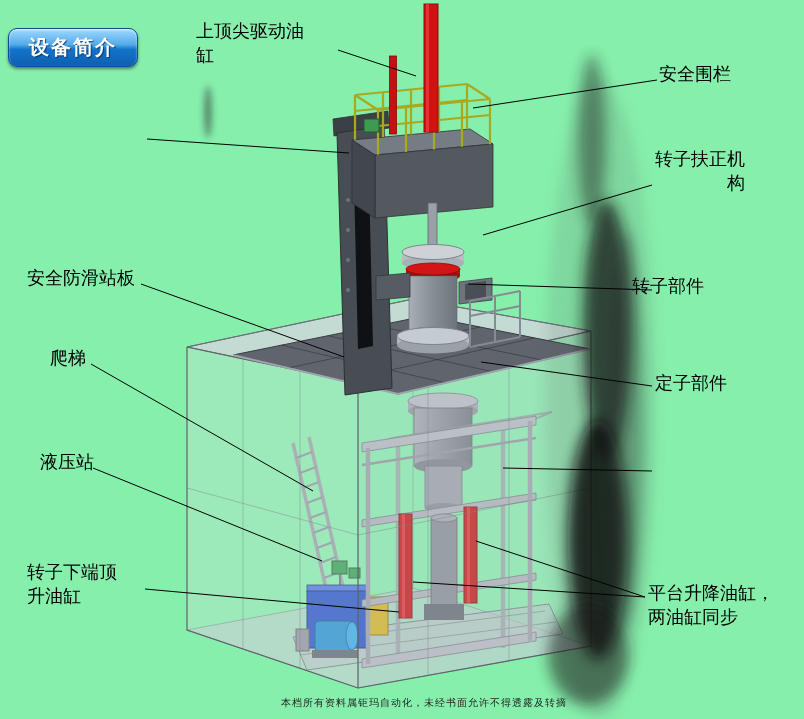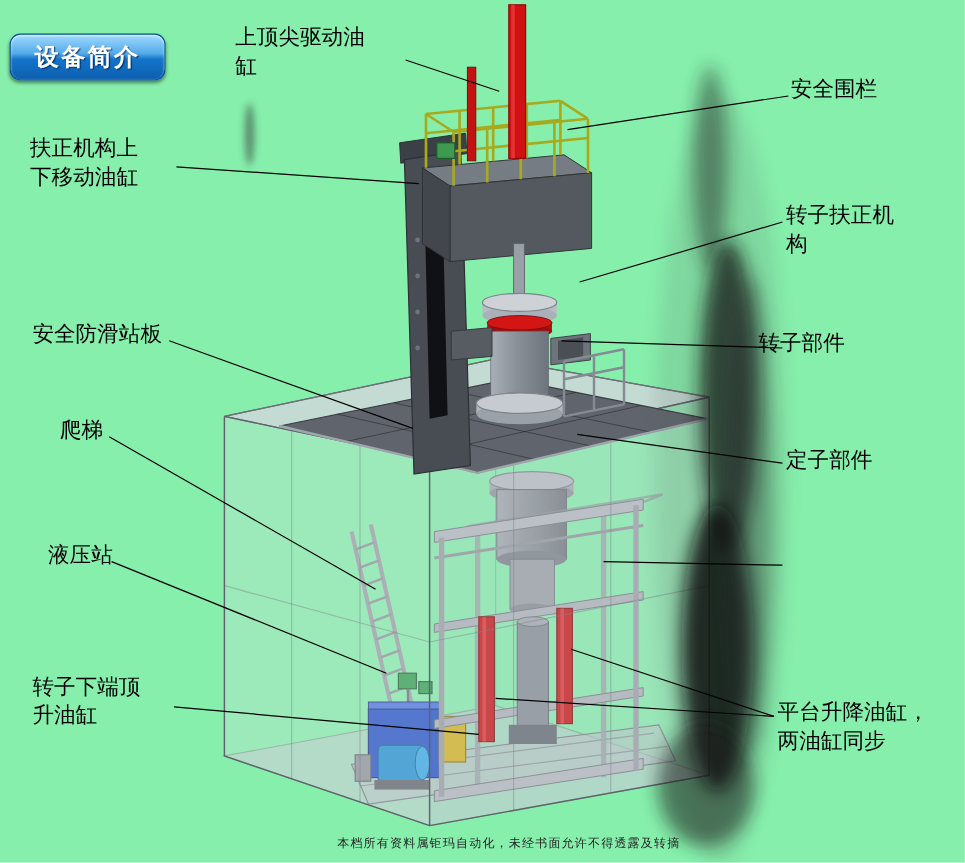--- a/index.html
+++ b/index.html
@@ -217,23 +217,21 @@
     </g>
   </svg>
 
   <div class="badge">
     <span>设备简介</span>
   </div>
 
   <div class="callout" style="left:196px;top:20px;width:160px;">上顶尖驱动油
 缸</div>
   <div class="callout" style="left:659px;top:63px;">安全围栏</div>
-  <div class="callout" style="left:25px;top:112px;">扶正机构上
-下移动油缸</div>
-  <div class="callout" style="left:655px;top:168px;">转子扶正机
+  <div class="callout" style="left:655px;top:148px;text-align:right;">转子扶正机
 构</div>
   <div class="callout" style="left:27px;top:267px;">安全防滑站板</div>
   <div class="callout" style="left:620px;top:275px;margin-left:12px;">转子部件</div>
   <div class="callout" style="left:50px;top:347px;">爬梯</div>
   <div class="callout" style="left:655px;top:372px;">定子部件</div>
   <div class="callout" style="left:40px;top:451px;text-align:center;">液压站</div>
   <div class="callout" style="left:648px;top:582px;">平台升降油缸，
 两油缸同步</div>
   <div class="callout" style="left:27px;top:561px;">转子下端顶
 升油缸</div>

